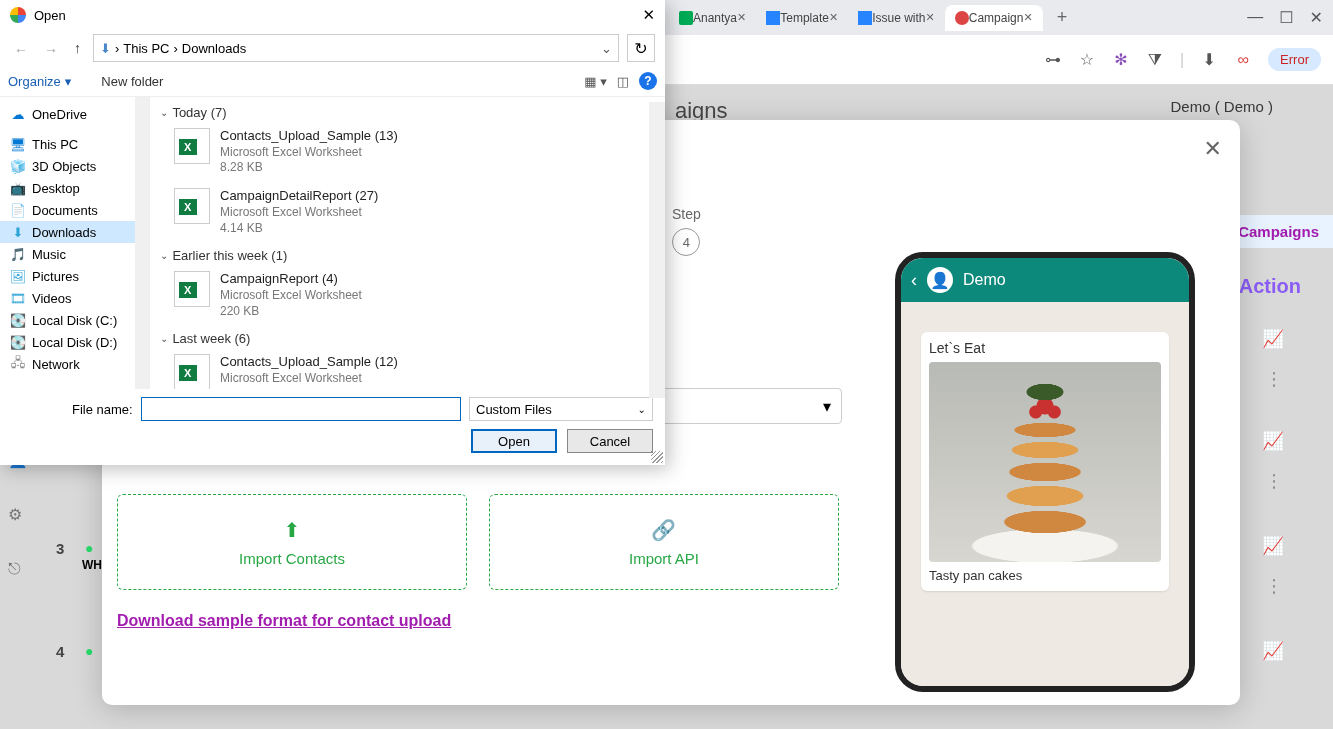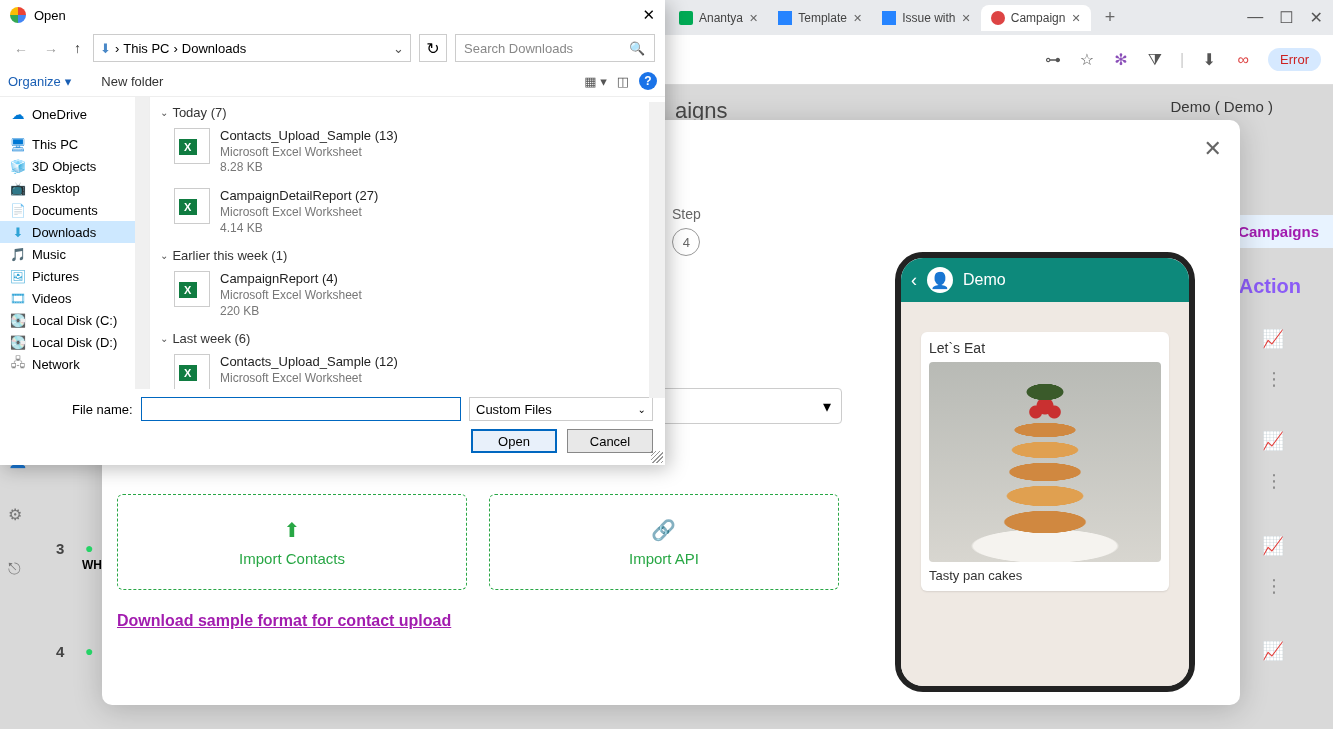--- a/index.html
+++ b/index.html
@@ -1,20 +1,20 @@
 <!DOCTYPE html>
 <html><head>
 <meta charset="utf-8">
 <style>
 * { margin: 0; padding: 0; box-sizing: border-box; font-family: "Segoe UI", Arial, sans-serif; }
 body { width: 1333px; height: 729px; background: #f0f0f0; position: relative; overflow: hidden; }
 
 
 .browser-tabs { position: absolute; top: 0; left: 665px; right: 0; height: 35px; background: #e8eaed; display: flex; align-items: center; padding: 0 4px; }
-.tab { display: flex; align-items: flex-end; gap: 6px; padding: 6px 10px; font-size: 12px; color: #444; border-radius: 8px 8px 0 0; cursor: pointer; }
+.tab { display: flex; align-items: flex-start; gap: 0; padding: 6px 10px; font-size: 12px; color: #444; border-radius: 8px 8px 0 0; cursor: pointer; }
 .tab.active { background: #fff; }
 .tab-icon { width: 14px; height: 14px; }
 .tab-close { font-size: 11px; color: #666; cursor: pointer; }
 .new-tab { margin-left: 8px; color: #666; font-size: 18px; padding: 2px 6px; cursor: pointer; }
 .win-controls { margin-left: auto; display: flex; gap: 16px; color: #555; padding-right: 6px; }
 
 .url-bar { position: absolute; top: 35px; left: 665px; right: 0; height: 50px; background: #fff; border-bottom: 1px solid #ddd; display: flex; align-items: center; justify-content: flex-end; gap: 16px; padding: 0 12px; }
 .toolbar-ico { width: 18px; height: 18px; color: #555; display: flex; align-items: center; justify-content: center; }
 .error-badge { background: #d6e9ff; color: #c22; padding: 4px 12px; border-radius: 14px; font-size: 13px; }
 
@@ -236,24 +236,20 @@
     <span class="fd-nav-btn" style="color:#333">↑</span>
     <div class="fd-path">
       <span class="fd-path-ico">⬇</span>
       <span>›</span>
       <span>This PC</span>
       <span>›</span>
       <span>Downloads</span>
       <span style="margin-left:auto;color:#555">⌄</span>
     </div>
     <div class="fd-refresh">↻</div>
-    <div class="fd-search">
-      <span>Search Downloads</span>
-      <span class="mag">🔍</span>
-    </div>
   </div>
   <div class="fd-toolbar">
     <span class="fd-org">
         <span>Organize</span> 
         <span>▾</span>
       </span>
     <span class="fd-newf">New folder</span>
     <div class="fd-view-icons">
       <span style="color:#555">▦ ▾</span>
       <span style="color:#555">◫</span>

